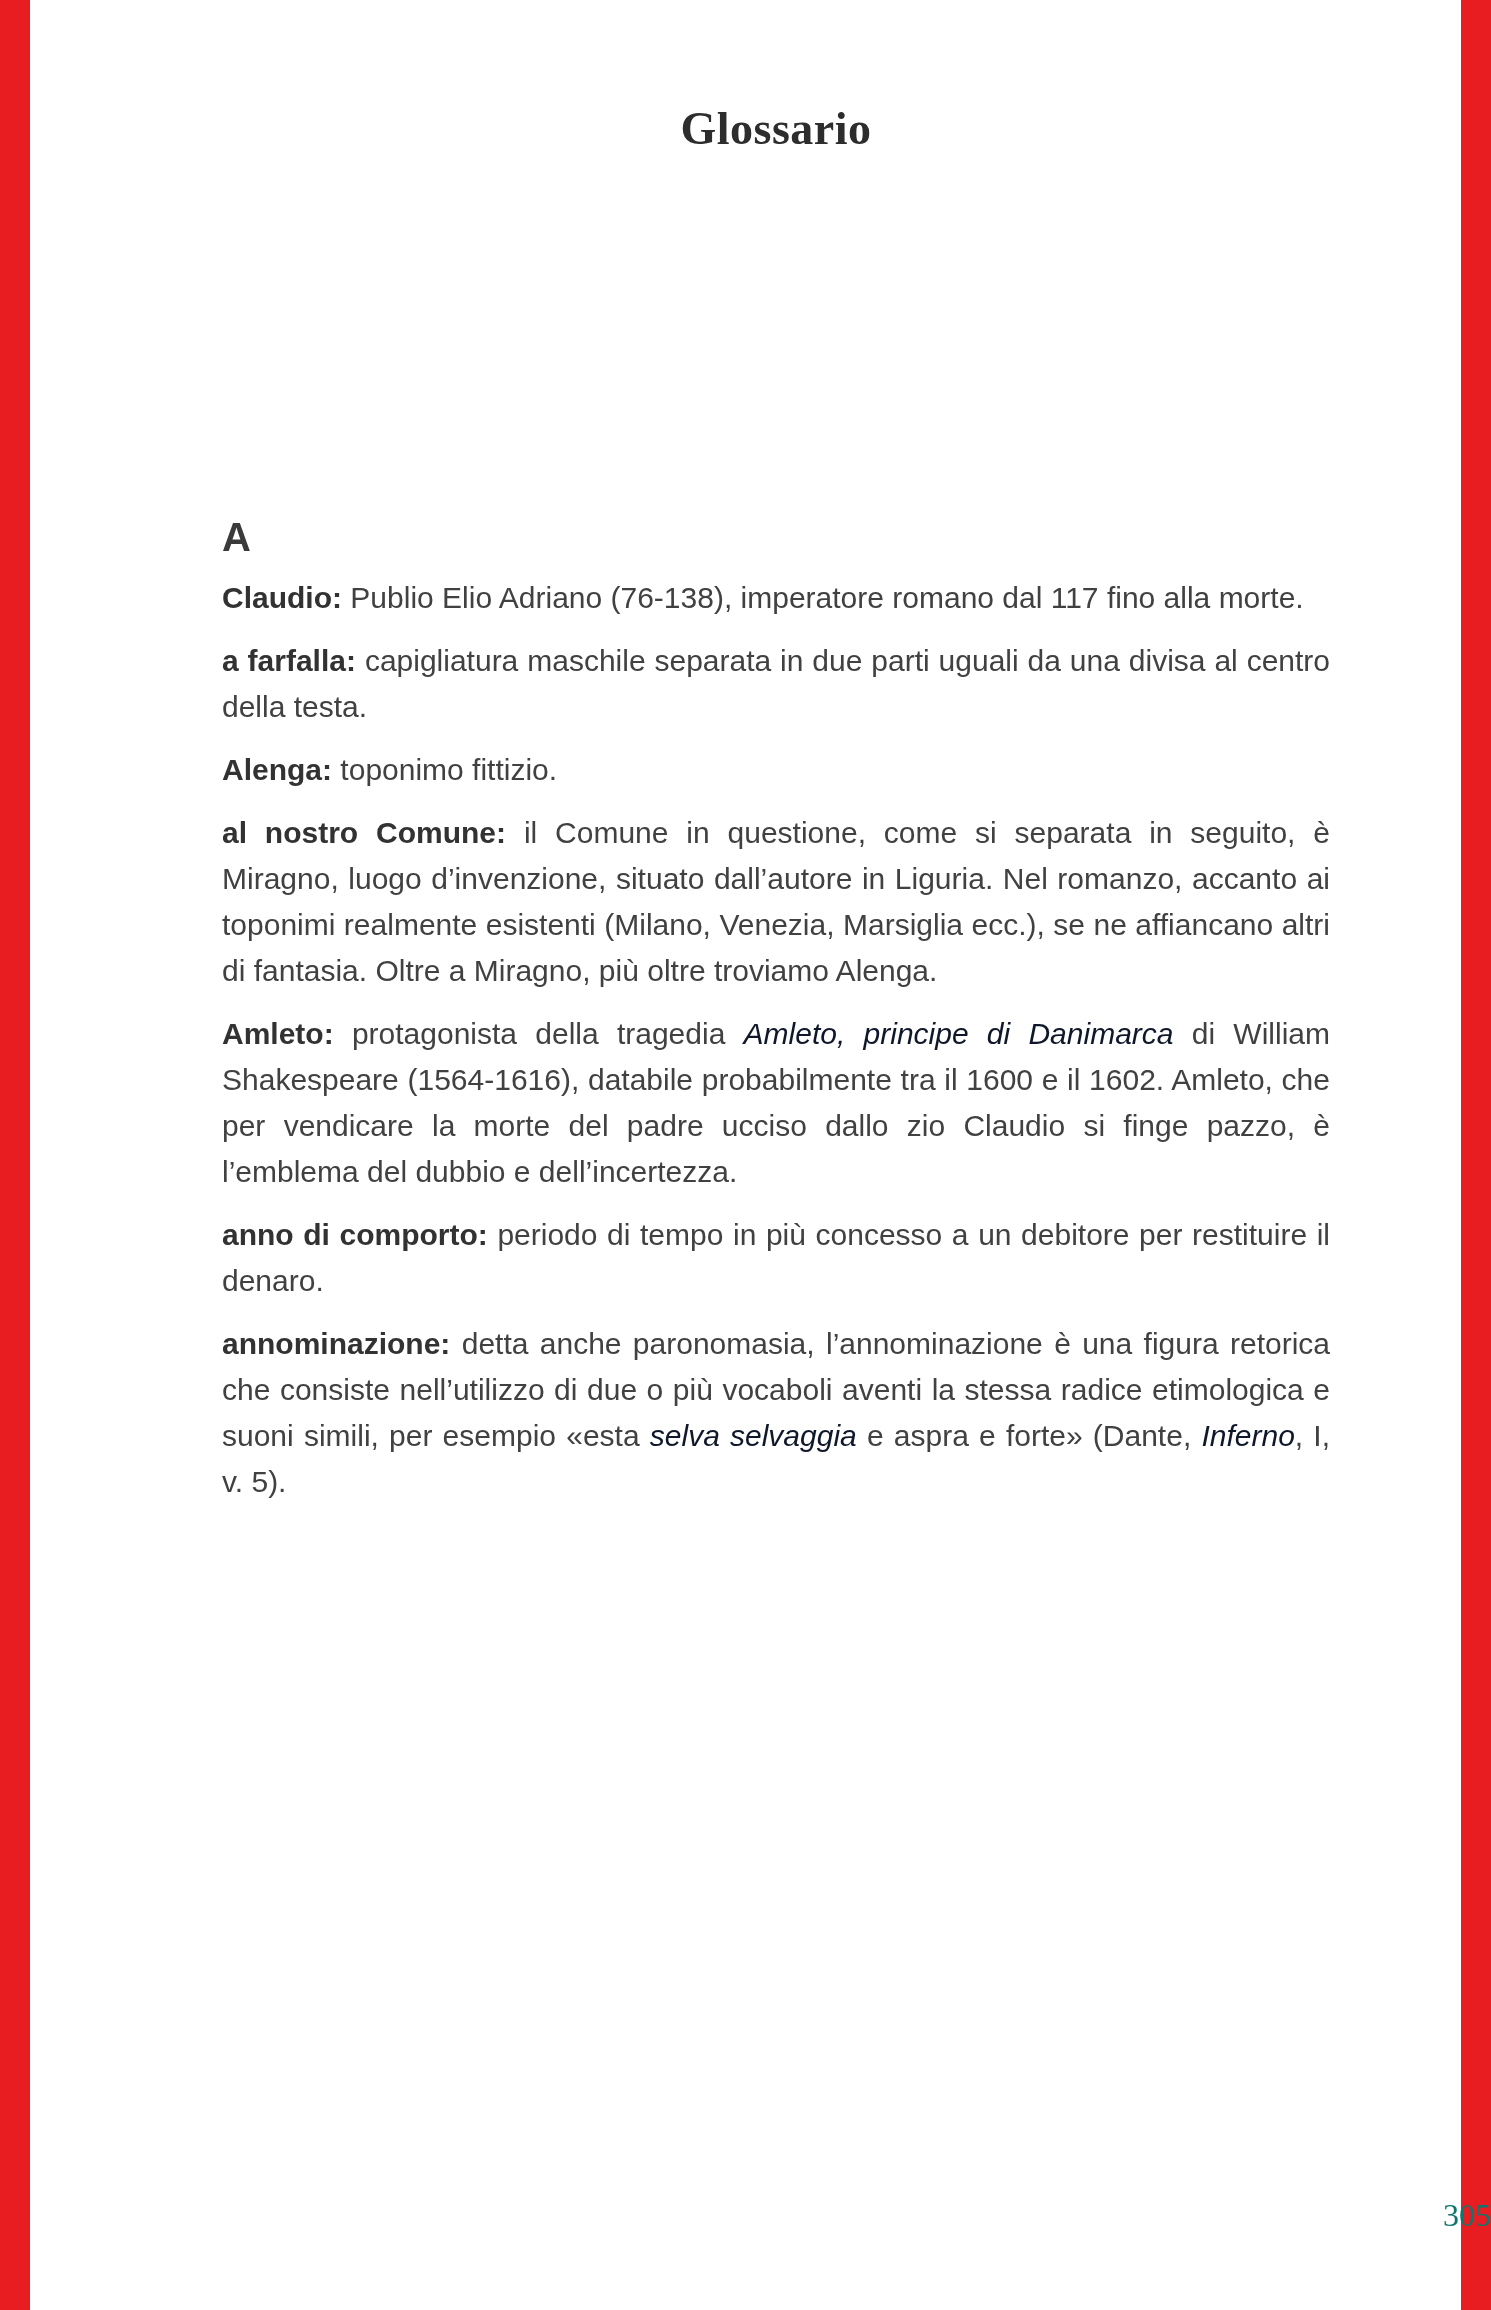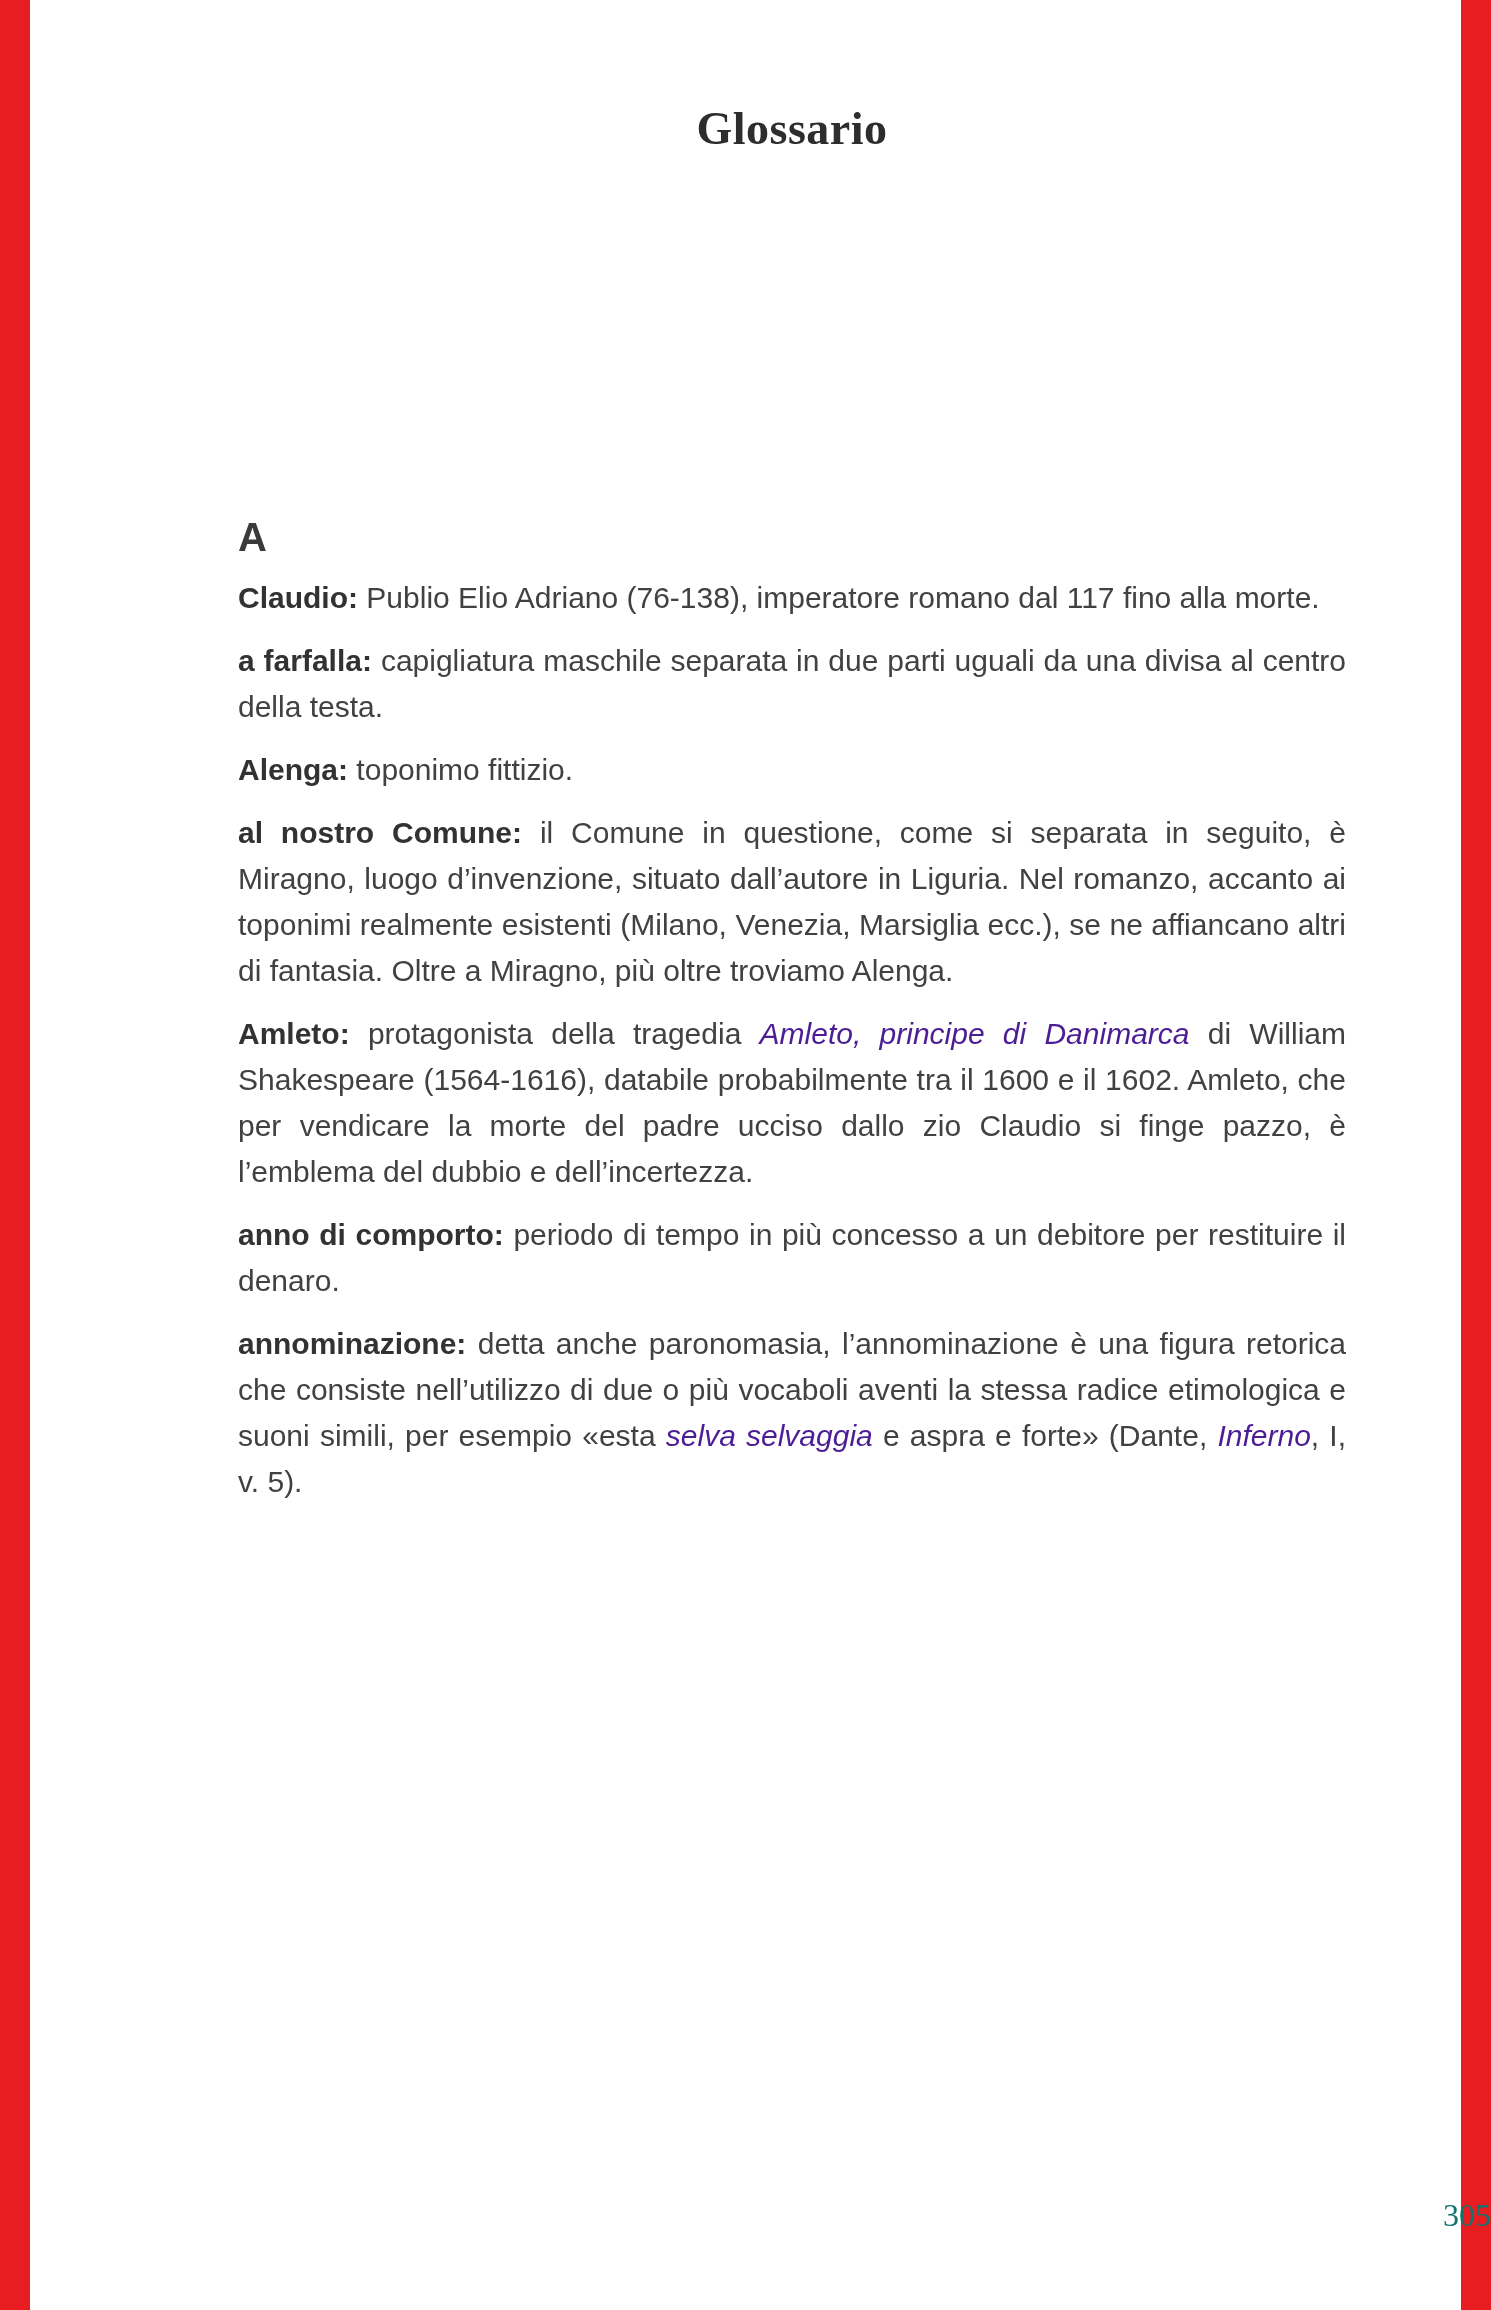--- a/index.html
+++ b/index.html
@@ -15,21 +15,21 @@
     top: 0;
     bottom: 0;
     width: 30px;
     background: #e71d22;
   }
   .red-edge.left  { left: 0; }
   .red-edge.right { right: 0; }
 
   .content {
     position: absolute;
-    left: 238px;
+    left: 222px;
     top: 0;
     width: 1108px;
     height: 100%;
   }
 
   .page-title {
     font-family: "Liberation Serif", serif;
     font-weight: 700;
     font-size: 46px;
     color: #2d2d2d;
@@ -56,21 +56,21 @@
     color: #414141;
     text-align: justify;
     margin-bottom: 17px;
   }
   .entry .term {
     font-weight: 700;
     color: #323232;
   }
   .entry em {
     font-style: italic;
-    color: #4c1d95;
+    color: #0f172a;
   }
 
   .page-number {
     position: absolute;
     bottom: 76px;
     left: 0;
     width: 100%;
     text-align: right;
     font-family: "Liberation Serif", serif;
     font-size: 32px;

